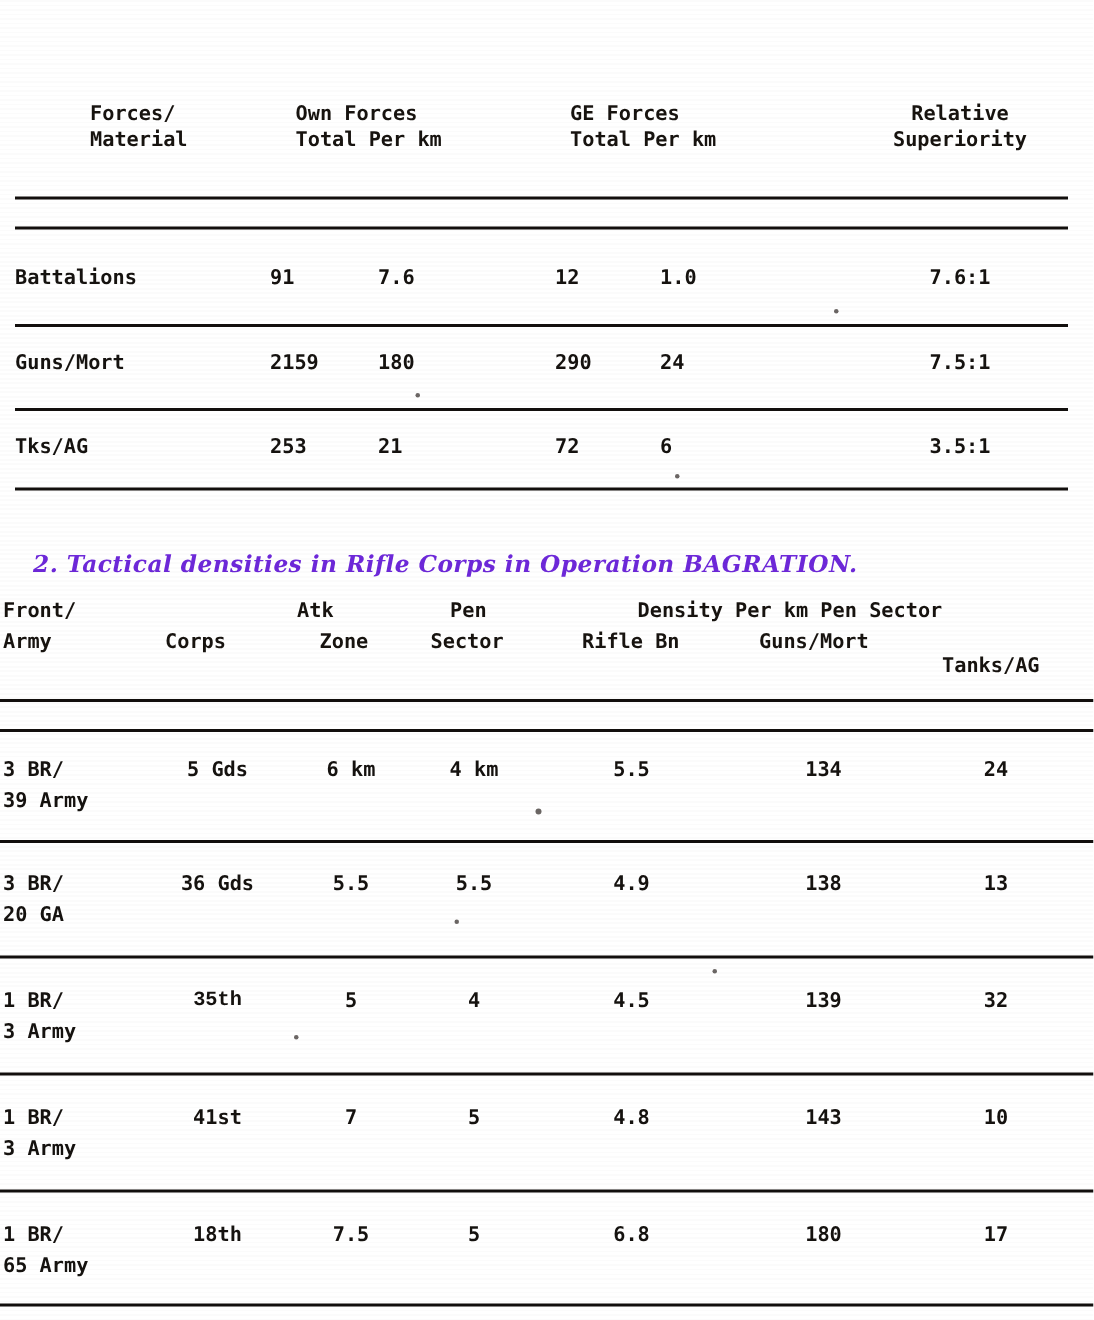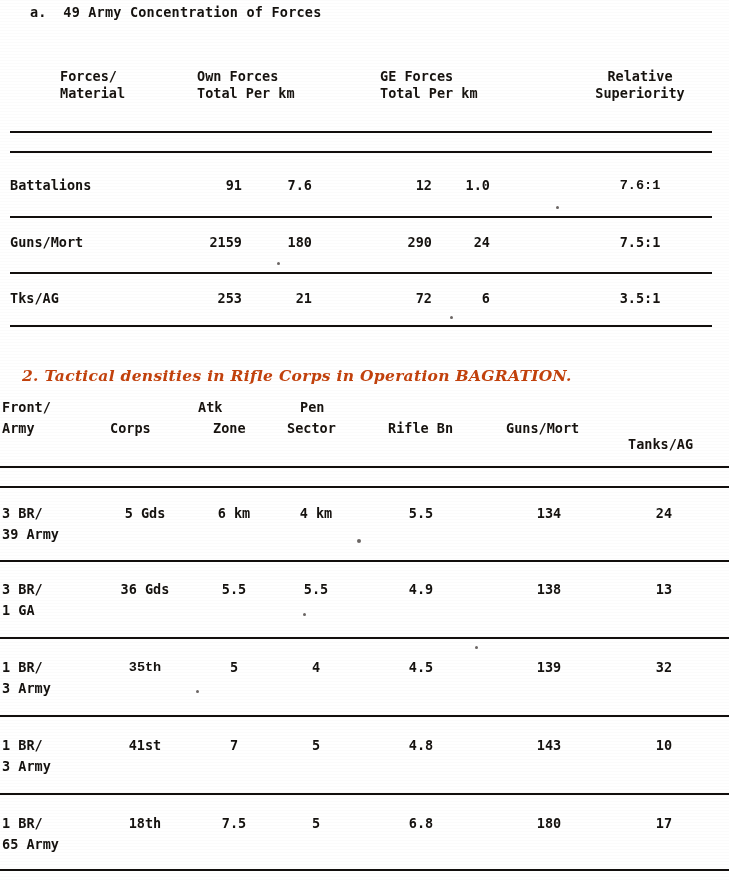--- a/index.html
+++ b/index.html
@@ -46,21 +46,21 @@
   
   .heading-2 {
     position: absolute;
     left: 22px;
     top: 366px;
     font-family: "DejaVu Serif", "Liberation Serif", serif;
     font-weight: 700;
     font-style: italic;
     font-size: 15.5px;
     letter-spacing: 0.3px;
-    color: #c2410c;
+    color: #6d28d9;
     white-space: pre;
   }
 
   
   .rule {
     position: absolute;
     background: #120f0d;
     height: 2px;
   }
 
@@ -68,21 +68,21 @@
   .cell {
     position: absolute;
     font-family: "DejaVu Sans Mono", "Liberation Mono", monospace;
     font-weight: 700;
     font-size: 13.5px;
     line-height: 17px;
     color: #15120f;
     white-space: pre;
   }
   .cell.hdr { color: #17130f; }
-  .cell.right { text-align: right; }
+  .cell.right { text-align: left; }
   .cell.center { text-align: center; }
   .cell.left { text-align: left; }
 
   
   .speck {
     position: absolute;
     background: #3a3330;
     border-radius: 50%;
     opacity: .75;
   }
@@ -95,21 +95,20 @@
     opacity: .035;
     background:
       repeating-linear-gradient(0deg, rgba(0,0,0,.5) 0 1px, transparent 1px 3px);
   }
 </style>
 </head>
 <body>
 
 <div class="page">
 
-  <div class="tw caption-a">a.  49 Army Concentration of Forces</div>
 
   <div class="cell hdr left" style="left:60px; top:68px;">Forces/</div>
   <div class="cell hdr left" style="left:60px; top:85px;text-align:right;">Material</div>
 
   <div class="cell hdr left" style="left:197px; top:68px;">Own Forces</div>
   <div class="cell hdr left" style="left:197px; top:85px;">Total Per km</div>
 
   <div class="cell hdr left" style="left:380px; top:68px;">GE Forces</div>
   <div class="cell hdr left" style="left:380px; top:85px;">Total Per km</div>
 
@@ -117,21 +116,21 @@
   <div class="cell hdr center" style="left:575px; top:85px; width:130px;">Superiority</div>
 
   <div class="rule" style="left:10px; top:131px; width:702px;"></div>
   <div class="rule" style="left:10px; top:151px; width:702px;"></div>
 
   <div class="cell left" style="left:10px; top:177px;">Battalions</div>
   <div class="cell right" style="left:180px; top:177px; width:62px;">91</div>
   <div class="cell right" style="left:252px; top:177px; width:60px;">7.6</div>
   <div class="cell right" style="left:370px; top:177px; width:62px;">12</div>
   <div class="cell right" style="left:440px; top:177px; width:50px;">1.0</div>
-  <div class="cell center" style="left:575px; top:177px; width:130px;font-family:Liberation Mono, monospace;">7.6:1</div>
+  <div class="cell center" style="left:575px; top:177px; width:130px;">7.6:1</div>
 
   <div class="rule" style="left:10px; top:216px; width:702px;"></div>
 
   <div class="cell left" style="left:10px; top:234px;">Guns/Mort</div>
   <div class="cell right" style="left:180px; top:234px; width:62px;">2159</div>
   <div class="cell right" style="left:252px; top:234px; width:60px;">180</div>
   <div class="cell right" style="left:370px; top:234px; width:62px;">290</div>
   <div class="cell right" style="left:440px; top:234px; width:50px;">24</div>
   <div class="cell center" style="left:575px; top:234px; width:130px;">7.5:1</div>
 
@@ -145,20 +144,21 @@
   <div class="cell center" style="left:575px; top:290px; width:130px;">3.5:1</div>
 
   <div class="rule" style="left:10px; top:325px; width:702px;"></div>
 
   <div class="speck" style="left:556px; top:206px; width:3px; height:3px;"></div>
   <div class="speck" style="left:277px; top:262px; width:3px; height:3px;"></div>
   <div class="speck" style="left:450px; top:316px; width:3px; height:3px;"></div>
 
   <div class="heading-2">2. Tactical densities in Rifle Corps in Operation BAGRATION.</div>
 
+  <div class="cell hdr left" style="left:425px; top:399px;">Density Per km Pen Sector</div>
 
   <div class="cell hdr left" style="left:2px; top:399px;">Front/</div>
   <div class="cell hdr left" style="left:2px; top:420px;">Army</div>
 
   <div class="cell hdr left" style="left:110px; top:420px;">Corps</div>
 
   <div class="cell hdr left" style="left:198px; top:399px;">Atk</div>
   <div class="cell hdr left" style="left:213px; top:420px;">Zone</div>
 
   <div class="cell hdr left" style="left:300px; top:399px;">Pen</div>
@@ -177,21 +177,21 @@
   <div class="cell center" style="left:205px; top:505px; width:58px;">6 km</div>
   <div class="cell center" style="left:287px; top:505px; width:58px;">4 km</div>
   <div class="cell center" style="left:388px; top:505px; width:66px;">5.5</div>
   <div class="cell center" style="left:506px; top:505px; width:86px;">134</div>
   <div class="cell center" style="left:628px; top:505px; width:72px;">24</div>
   <div class="speck" style="left:357px; top:539px; width:4px; height:4px;"></div>
 
   <div class="rule" style="left:0px; top:560px; width:729px;"></div>
 
   <div class="cell left" style="left:2px; top:581px;">3 BR/</div>
-  <div class="cell left" style="left:2px; top:602px;">1 GA</div>
+  <div class="cell left" style="left:2px; top:602px;">20 GA</div>
   <div class="cell center" style="left:105px; top:581px; width:80px;">36 Gds</div>
   <div class="cell center" style="left:205px; top:581px; width:58px;">5.5</div>
   <div class="cell center" style="left:287px; top:581px; width:58px;">5.5</div>
   <div class="cell center" style="left:388px; top:581px; width:66px;">4.9</div>
   <div class="cell center" style="left:506px; top:581px; width:86px;">138</div>
   <div class="cell center" style="left:628px; top:581px; width:72px;">13</div>
   <div class="speck" style="left:303px; top:613px; width:3px; height:3px;"></div>
 
   <div class="rule" style="left:0px; top:637px; width:729px;"></div>
 

